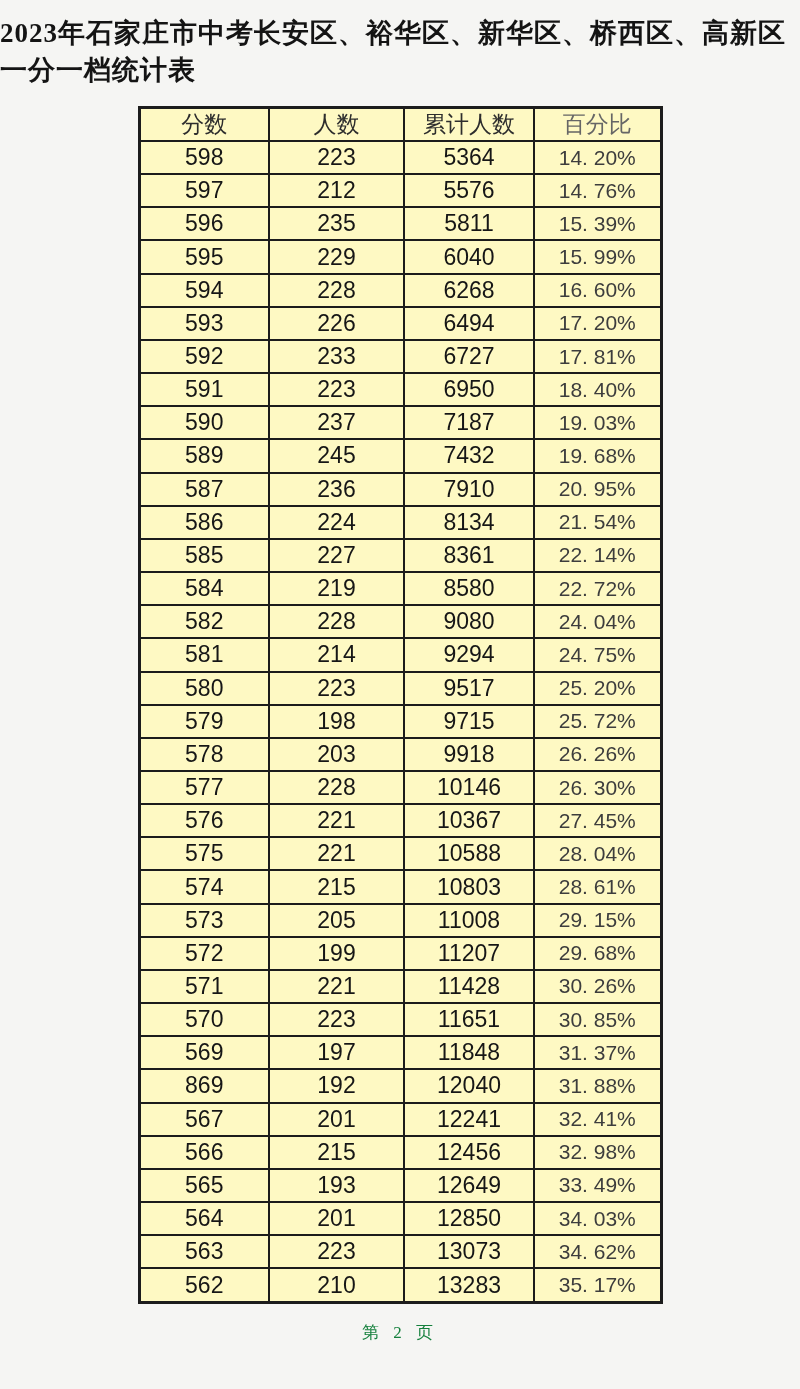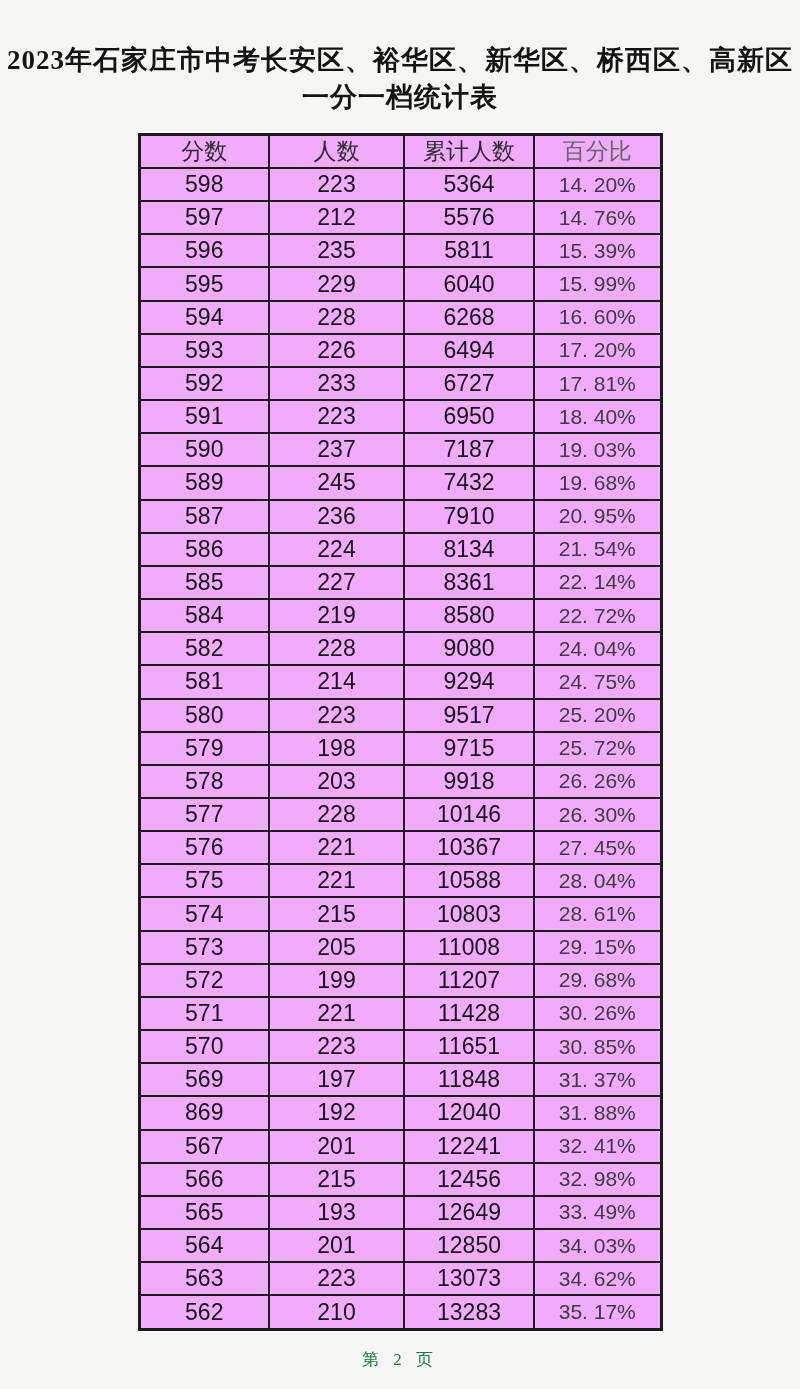--- a/index.html
+++ b/index.html
@@ -10,38 +10,38 @@
     background: #f5f5f3;
     font-family: "Liberation Sans", sans-serif;
     overflow: hidden;
   }
   .page {
     width: 800px;
     height: 1389px;
     position: relative;
   }
   .title {
-    padding-top: 42px;
-    text-align: center;
+    padding-top: 15px;
+    text-align: left;
     font-family: "Liberation Serif", "DejaVu Serif", serif;
     font-weight: bold;
     font-size: 27px;
     line-height: 37px;
     color: #141414;
     letter-spacing: 1px;
   }
   .title .tline { display: block; }
   table.score-table {
     border-collapse: collapse;
     table-layout: fixed;
     width: 524px;
     height: 1198px;
     margin: 17px auto 0 auto;
     border: 3px solid #1c1c1c;
-    background: #f0abfc;
+    background: #fef9c3;
   }
   .score-table th, .score-table td {
     border: 2px solid #1c1c1c;
     text-align: center;
     vertical-align: middle;
     padding: 0;
     overflow: hidden;
   }
   .score-table thead tr { height: 33px; }
   .score-table th {

